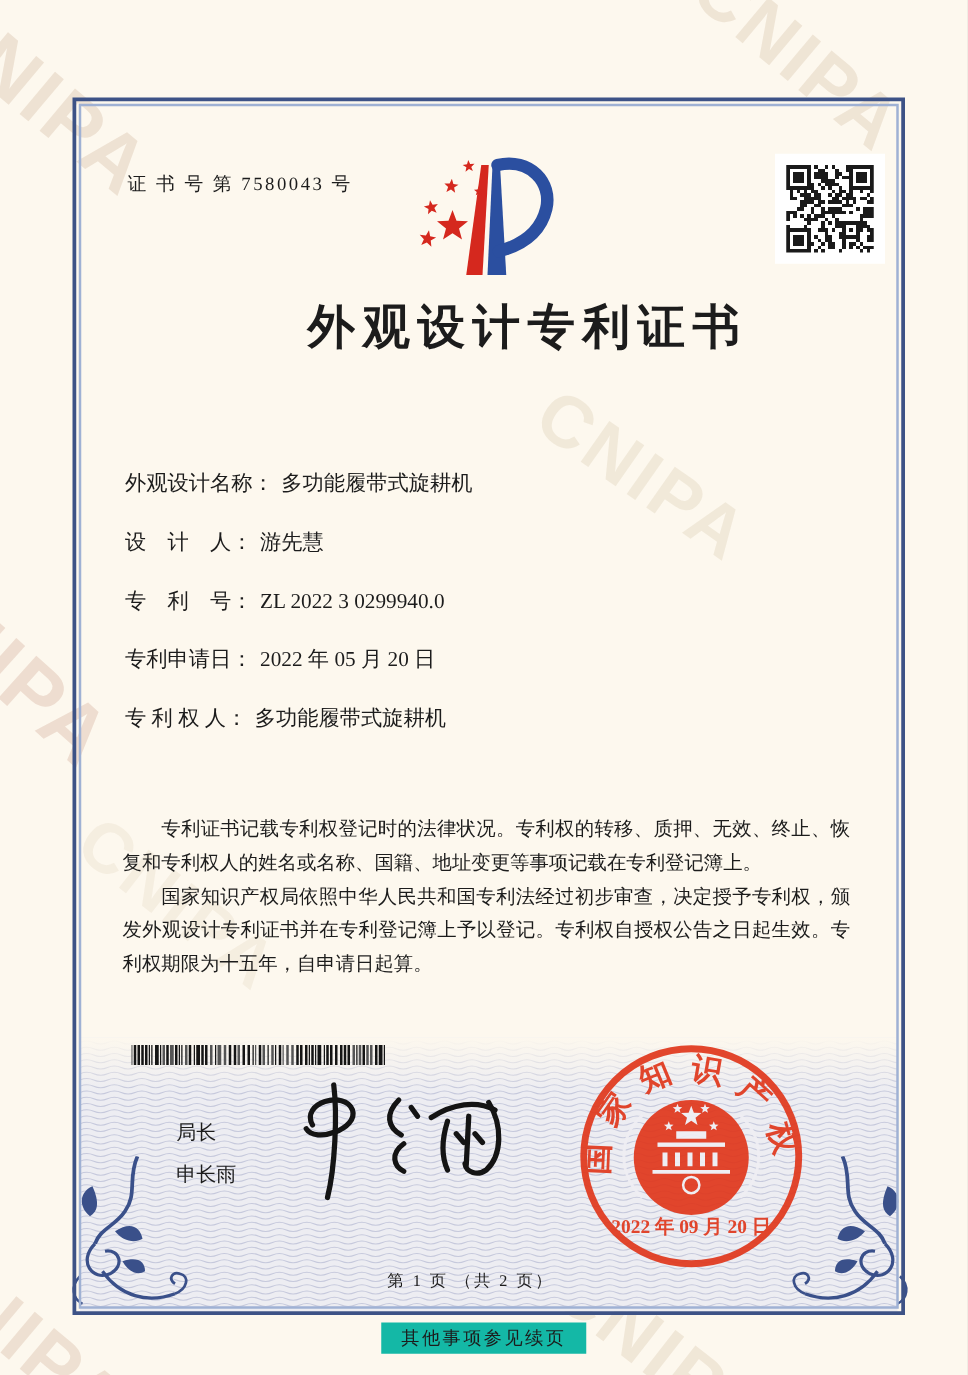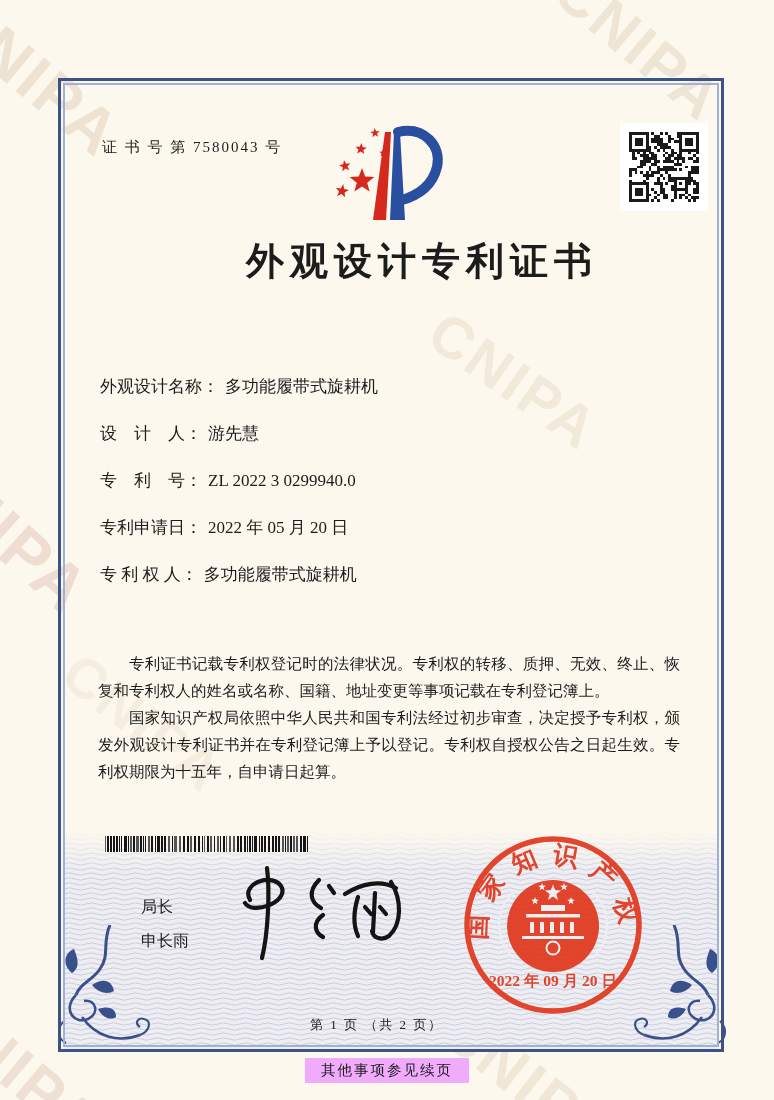--- a/index.html
+++ b/index.html
@@ -39,21 +39,21 @@
   .panel{position:absolute;left:64px;top:830px;width:654px;height:219px;background:#ededf2;z-index:1;}
   .panel-fade{position:absolute;left:0;top:0;width:100%;height:42px;
     background:linear-gradient(#fdf8ee, rgba(253,248,238,0));}
   .issuer{position:absolute;left:96px;top:890px;z-index:3;font-size:16px;line-height:34px;margin-left:45px;}
   .sig{position:absolute;left:222px;top:858px;z-index:3;}
   .seal{position:absolute;left:462px;top:834px;z-index:4;}
   .flourish{position:absolute;z-index:5;}
   .page-info{position:absolute;left:58px;top:1016px;width:637px;text-align:center;
     font-size:13px;letter-spacing:2px;z-index:3;}
   .continuation{position:absolute;left:50%;top:1058px;transform:translateX(-50%);
-    background:#f0abfc;padding:3px 16px;font-size:14.5px;letter-spacing:2px;z-index:3;white-space:nowrap;}
+    background:#14b8a6;padding:3px 16px;font-size:14.5px;letter-spacing:2px;z-index:3;white-space:nowrap;}
 </style>
 </head>
 <body>
 
 <div class="page">
 
   <span class="wm" style="left:-25px;top:-20px;font-size:64px;color:rgba(205,175,150,0.30);transform:rotate(40deg);">CNIPA</span>
   <span class="wm" style="left:585px;top:-45px;font-size:60px;color:rgba(205,180,150,0.28);transform:rotate(40deg);">CNIPA</span>
   <span class="wm" style="left:455px;top:298px;font-size:58px;color:rgba(200,180,145,0.22);transform:rotate(35deg);">CNIPA</span>
   <span class="wm" style="left:-55px;top:428px;font-size:66px;color:rgba(205,160,140,0.30);transform:rotate(42deg);">CNIPA</span>

